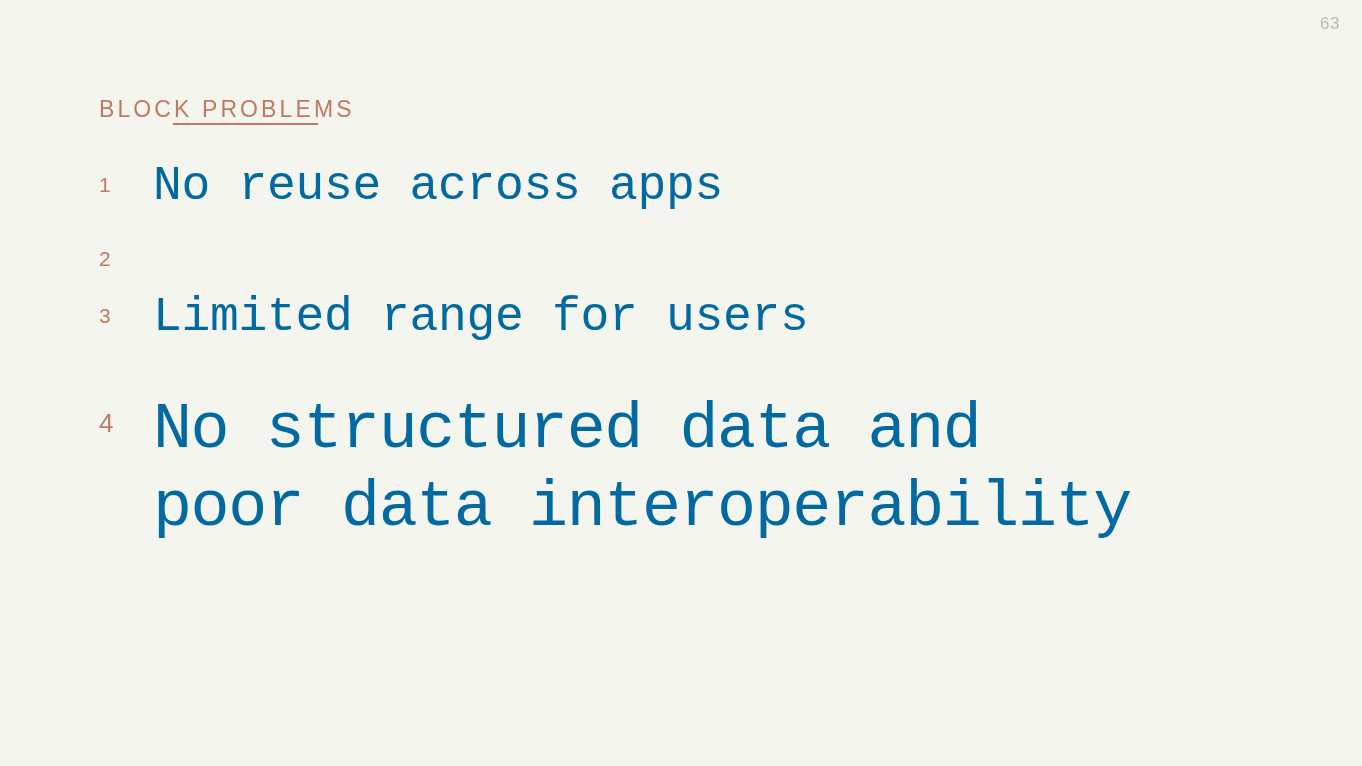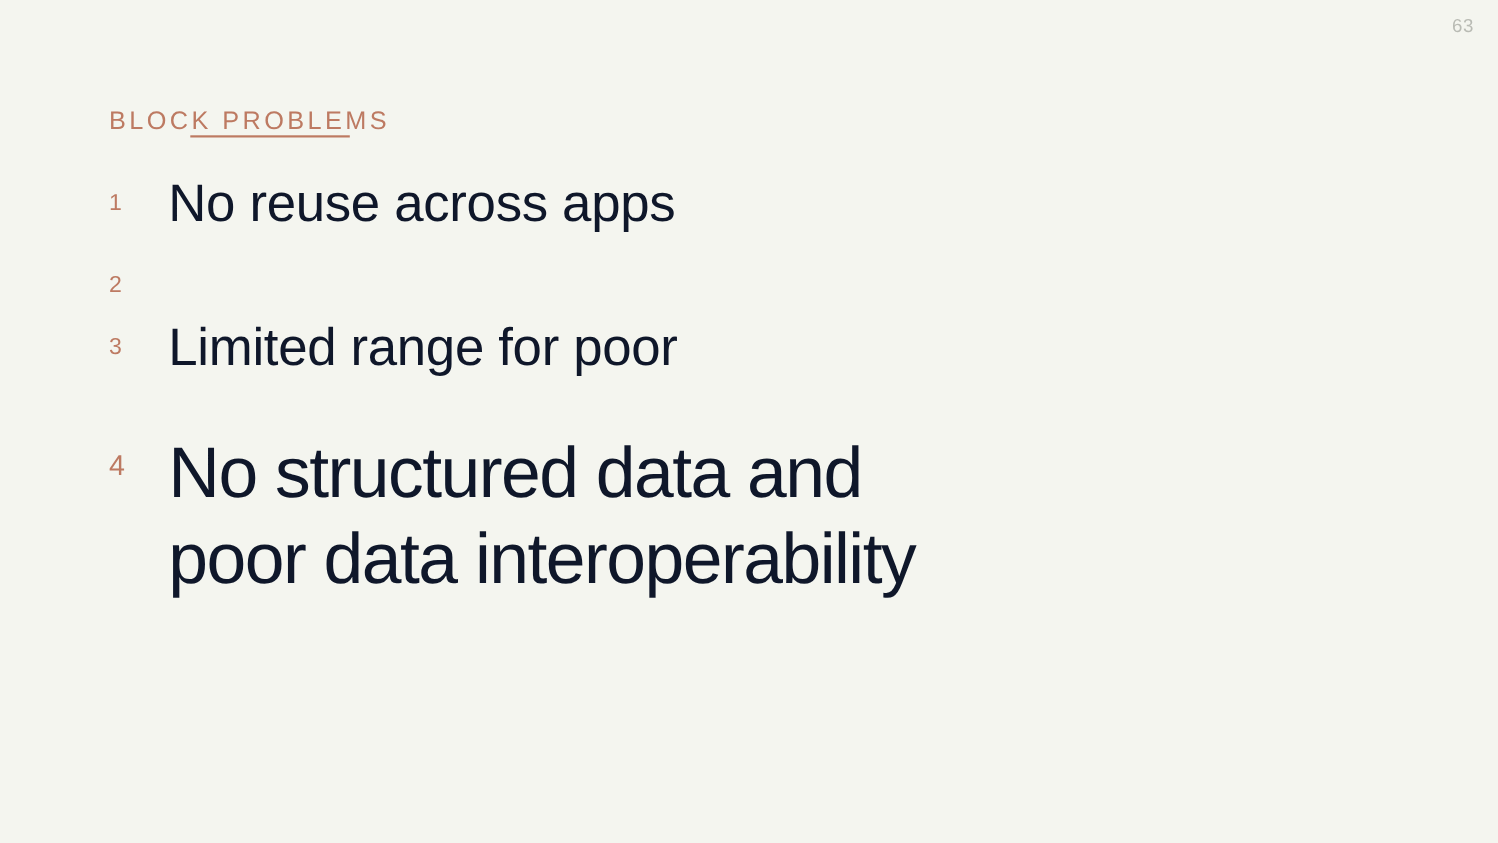--- a/index.html
+++ b/index.html
@@ -90,22 +90,23 @@
     width: 54px;
     line-height: 1;
     padding-top: 14px;
   }
 
   .item-text {
     font-size: 48px;
     line-height: 1.085;
     font-weight: 400;
     letter-spacing: -0.3px;
-    color: #0f172a;
+    color: #0369a1;
     white-space: pre-line;
+    font-family: Liberation Mono, monospace;
   }
 
   
   .item-large {
     margin-top: 48px;
   }
 
   .item-large .item-number {
     font-size: 26px;
     width: 54px;
@@ -137,21 +138,21 @@
       <div class="item-number">1</div>
       <div class="item-text">No reuse across apps</div>
     </div>
 
     <div class="problem-item item-small">
       <div class="item-number">2</div>
     </div>
 
     <div class="problem-item item-small">
       <div class="item-number">3</div>
-      <div class="item-text">Limited range for poor</div>
+      <div class="item-text">Limited range for users</div>
     </div>
 
     <div class="problem-item item-large">
       <div class="item-number">4</div>
       <div class="item-text">No structured data and
 poor data interoperability</div>
     </div>
 
   </div>
 </div>

